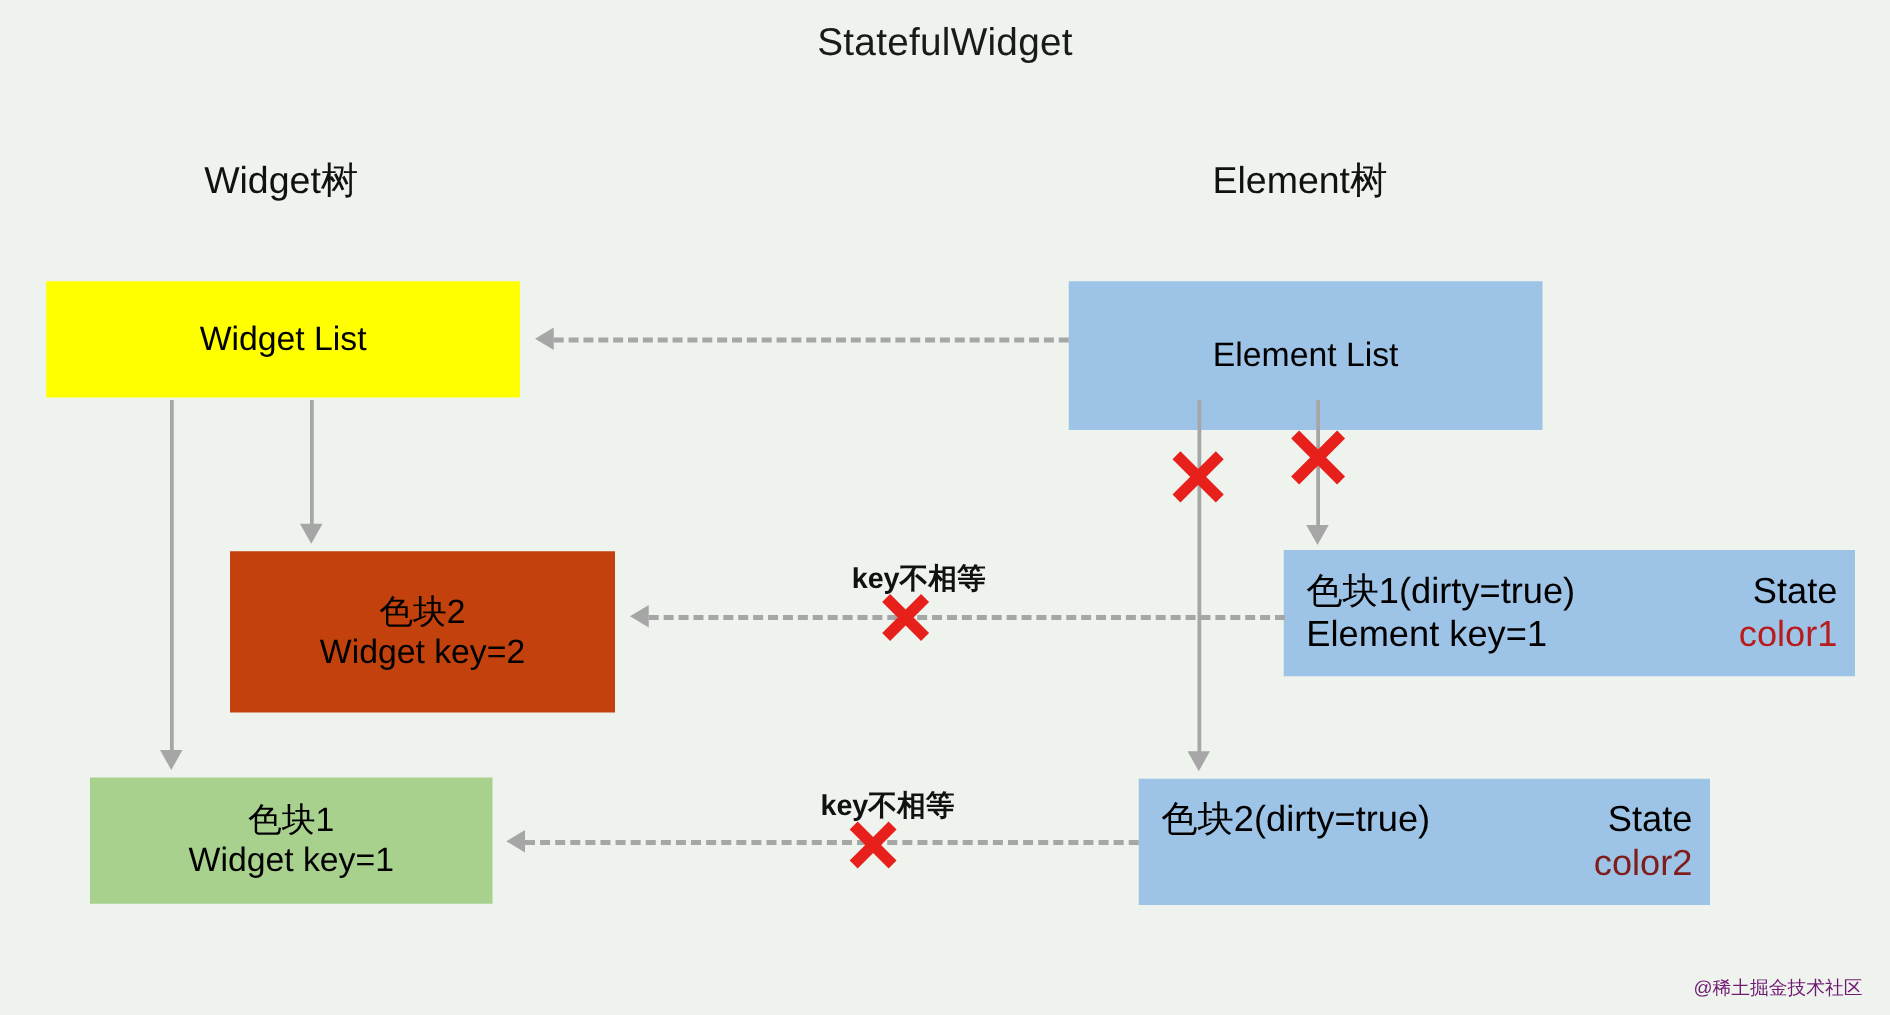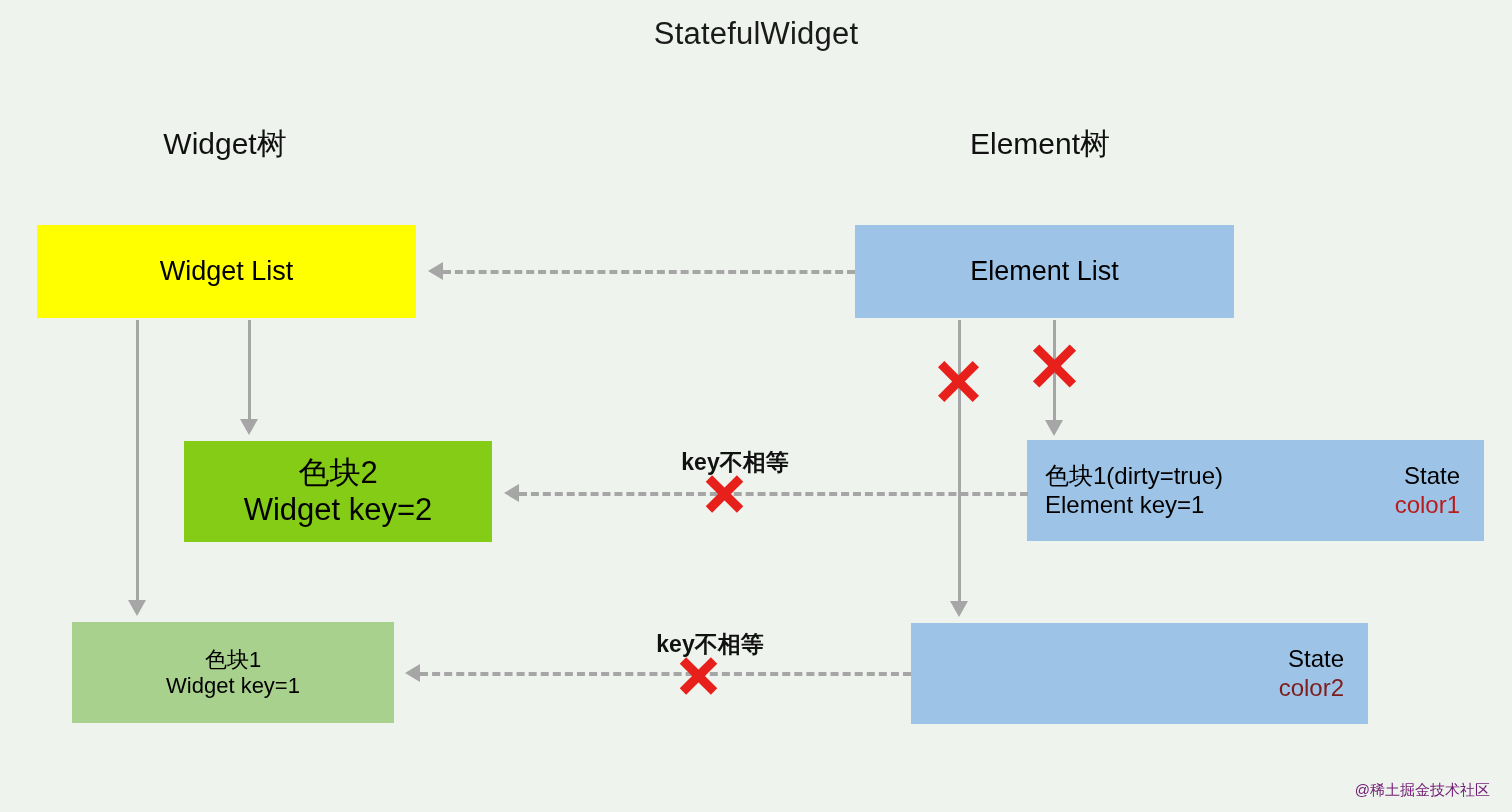--- a/index.html
+++ b/index.html
@@ -31,46 +31,46 @@
     display:flex;flex-direction:column;
     align-items:center;justify-content:center;
     line-height:1.18;
     text-align:center;
   }
   .box-widget-list{
     left:37px;top:225px;width:379px;height:93px;
     background:#ffff00;font-size:27px;
   }
   .box-element-list{
-    left:855px;top:225px;width:379px;height:93px;
+    left:855px;top:225px;width:379px;height:119px;
     background:#9dc3e6;font-size:27px;
   }
   .box-widget-2{
-    left:184px;top:441px;width:308px;height:101px;
-    background:#84cc16;font-size:31px;
+    left:184px;top:441px;width:308px;height:129px;
+    background:#c2410c;font-size:27px;
   }
   .box-widget-1{
     left:72px;top:622px;width:322px;height:101px;
-    background:#a9d18e;font-size:22px;
+    background:#a9d18e;font-size:27px;
   }
   .box-element-1{
     left:1027px;top:440px;width:457px;height:101px;
     background:#9dc3e6;
   }
   .box-element-2{
     left:911px;top:623px;width:457px;height:101px;
     background:#9dc3e6;
   }
   .el-row{
     display:flex;align-items:flex-end;justify-content:flex-start;
     width:100%;box-sizing:border-box;padding-left:18px;
-    font-size:24px;white-space:nowrap;
+    font-size:29px;white-space:nowrap;
   }
   .el-main{flex:0 0 auto;}
-  .el-side{margin-left:auto;padding-right:24px;}
+  .el-side{margin-left:auto;padding-right:14px;}
   .state-color1{color:#b91c1c;}
   .state-color2{color:#7f1d1d;}
 
   
   .vline{background:#a6a6a6;width:3px;}
   .arrow-down{
     width:0;height:0;
     border-left:9px solid transparent;
     border-right:9px solid transparent;
     border-top:16px solid #a6a6a6;
@@ -138,20 +138,21 @@
       <span class="el-side">State</span>
     </div>
     <div class="el-row">
       <span class="el-main">Element key=1</span>
       <span class="el-side state-color1">color1</span>
     </div>
   </div>
 
   <div class="abs box box-element-2">
     <div class="el-row">
+      <span class="el-main">色块2(dirty=true)</span>
       <span class="el-side">State</span>
     </div>
     <div class="el-row">
       <span class="el-side state-color2">color2</span>
     </div>
   </div>
 
   <div class="abs vline" style="left:136px;top:320px;height:282px;"></div>
   <div class="abs arrow-down" style="left:128px;top:600px;"></div>
 

